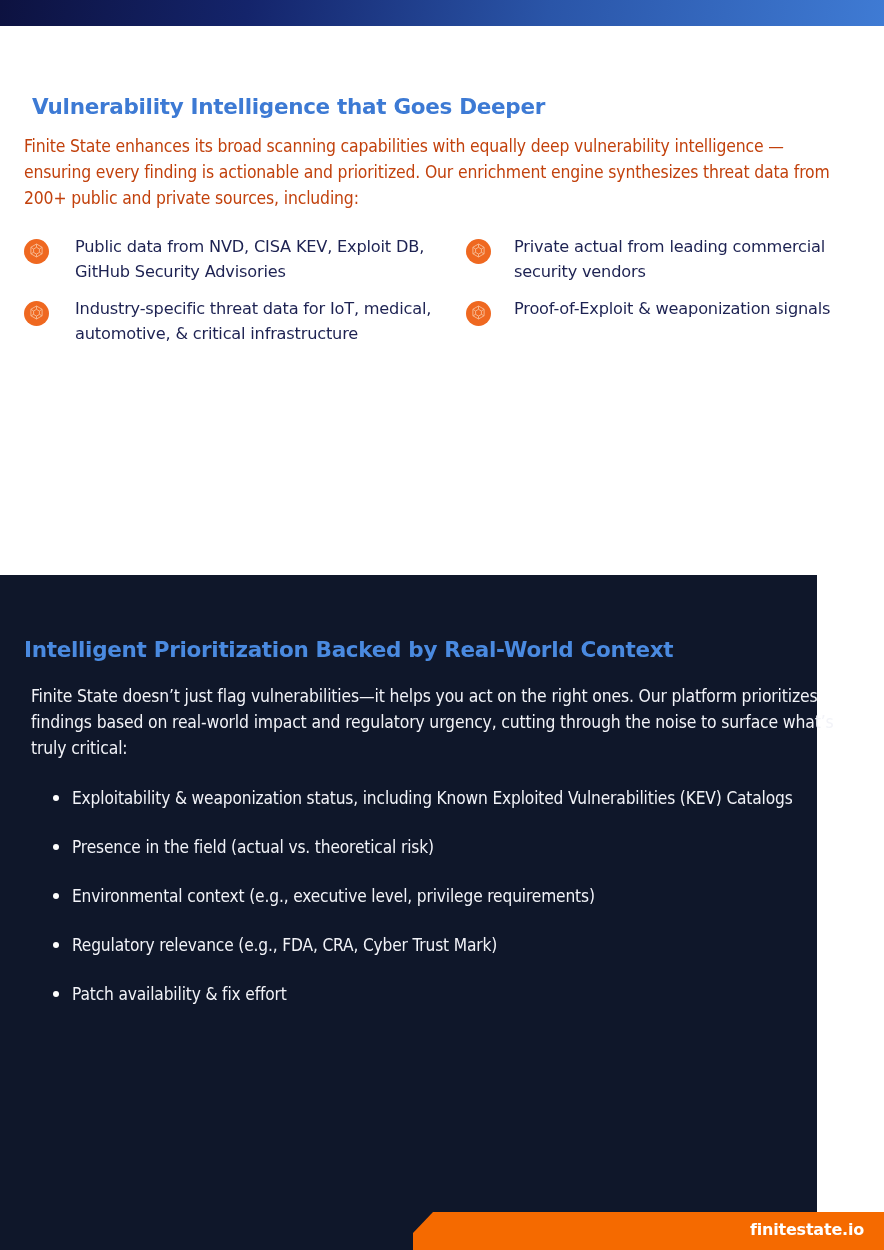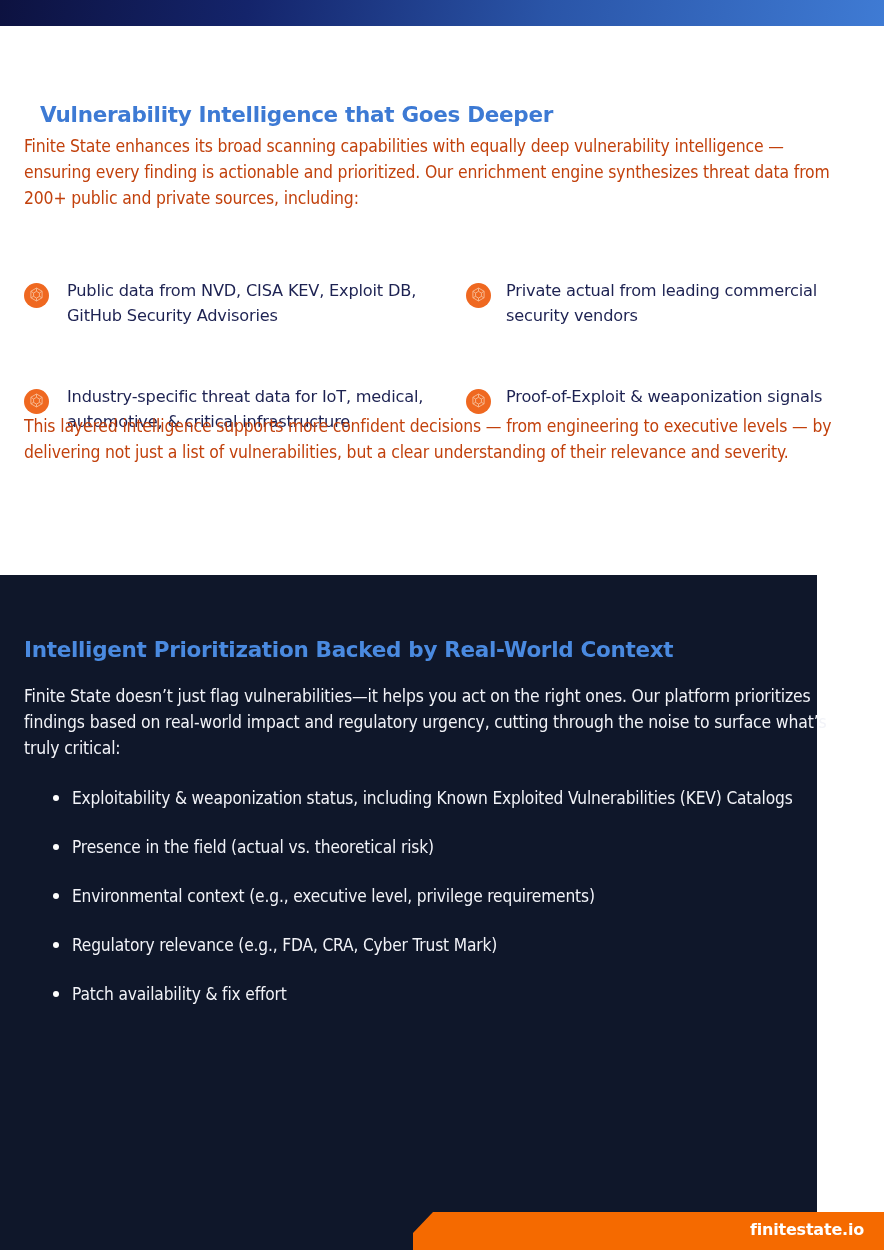--- a/index.html
+++ b/index.html
@@ -36,21 +36,21 @@
     top: 26px; left: 0;
     width: 884px;
     height: 549px;
     background: #ffffff;
     box-sizing: border-box;
     padding: 0 24px;
   }
   .h-light {
     position: absolute;
     top: 60px; left: 24px;
-    margin: 16px;
+    margin: 8px;
     font-family: "DejaVu Sans", sans-serif;
     font-size: 21.5px;
     font-weight: bold;
     letter-spacing: -0.3px;
     color: #3d7ad4;
     white-space: nowrap;
   }
   .p-light {
     position: absolute;
     left: 24px;
@@ -72,22 +72,21 @@
     left: 24px;
     width: 836px;
     display: grid;
     grid-template-columns: 442px 394px;
     grid-auto-rows: min-content;
     row-gap: 12px;
   }
   .feature {
     display: flex;
     align-items: flex-start;
-    gap: 0;
-    margin-top: 44px;
+    gap: 8px;
   }
   .feature-ico {
     flex: 0 0 auto;
     width: 25px;
     height: 25px;
     margin-top: 5px;
     position: relative;
   }
   .feature-ico svg { display: block; }
   .feature-text {
@@ -115,21 +114,21 @@
     margin: 0;
     font-family: "DejaVu Sans", sans-serif;
     font-size: 21.5px;
     font-weight: bold;
     letter-spacing: -0.3px;
     color: #4a8ae0;
     white-space: nowrap;
   }
   .p-dark {
     position: absolute;
-    left: 24px;
+    left: 31px;
     width: 832px;
     margin: 0;
     font-family: "DejaVu Sans Condensed", "Liberation Sans Narrow", "Liberation Sans", sans-serif;
     font-size: 17.4px;
     line-height: 26px;
     color: #f2f3f8;
     letter-spacing: -0.15px;
   }
   #p-dark-1 { top: 108px; }
   #p-dark-2 { top: 452px; }
@@ -256,21 +255,20 @@
               <polygon points="12.5,8.3 15.4,10 15.4,13.4 12.5,15.1 9.6,13.4 9.6,10"></polygon>
               <path d="M12.5 5v3.3M18.1 8.25L15.4 10M18.1 14.75L15.4 13.4M12.5 18v-2.9M6.9 14.75L9.6 13.4M6.9 8.25L9.6 10"></path>
             </g>
           </svg>
         </span>
         <span class="feature-text">Proof-of-Exploit &amp; weaponization signals</span>
       </div>
 
     </div>
 
-    <p class="p-light" id="p-light-2">This layered intelligence supports more confident decisions — from engineering to executive levels — by delivering not just a list of vulnerabilities, but a clear understanding of their relevance and severity.</p>
   </div>
 
   <div class="dark-section">
 
     <h2 class="h-dark">Intelligent Prioritization Backed by Real-World Context</h2>
 
     <p class="p-dark" id="p-dark-1">Finite State doesn’t just flag vulnerabilities—it helps you act on the right ones. Our platform prioritizes findings based on real-world impact and regulatory urgency, cutting through the noise to surface what’s truly critical:</p>
 
     <ul class="dark-list">
       <li>Exploitability &amp; weaponization status, including Known Exploited Vulnerabilities (KEV) Catalogs</li>

